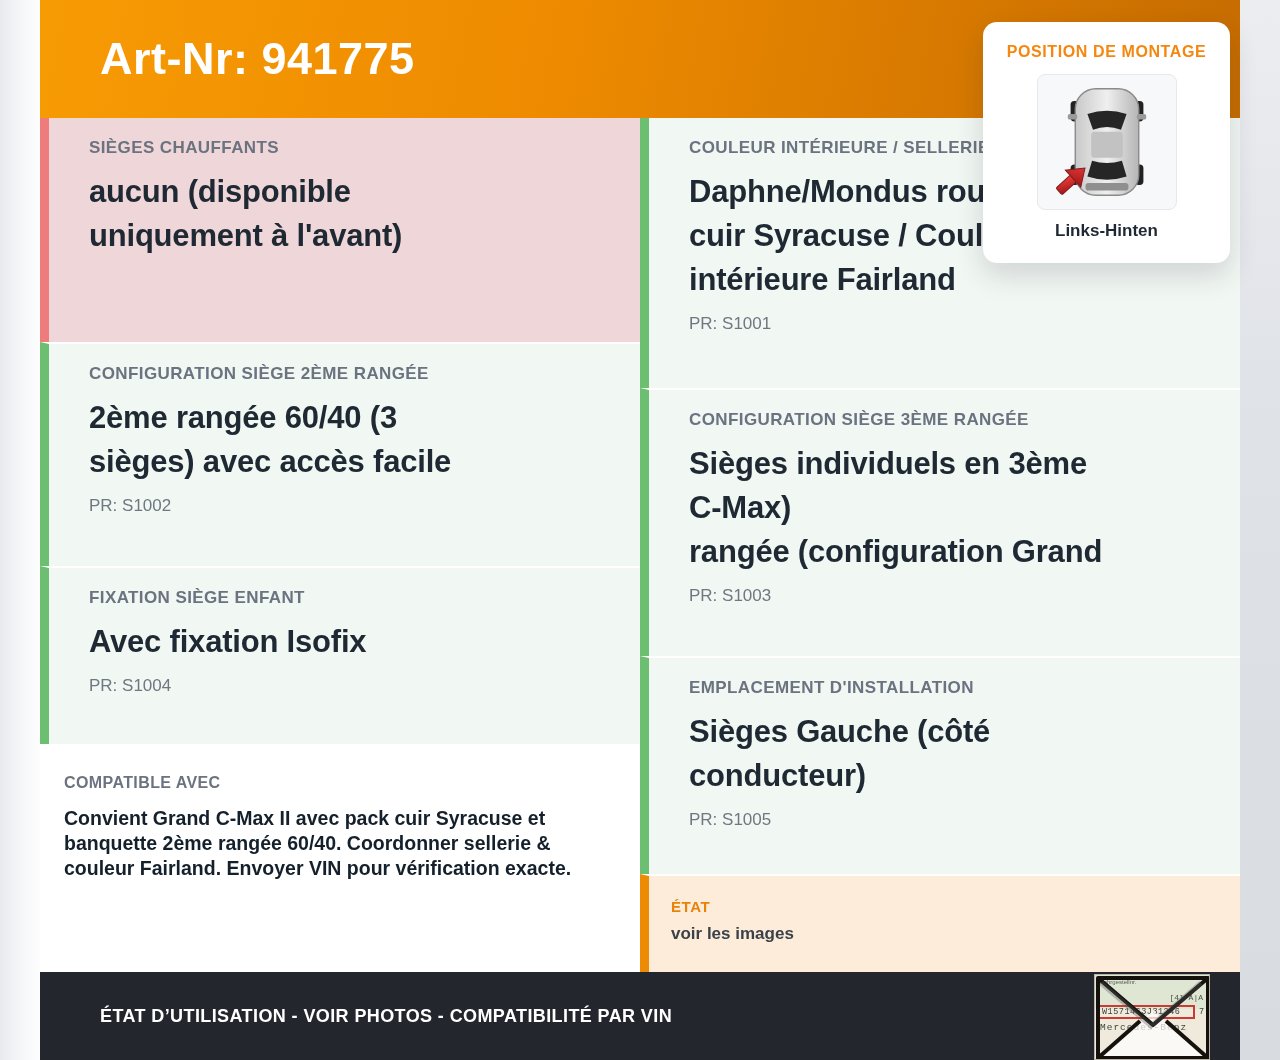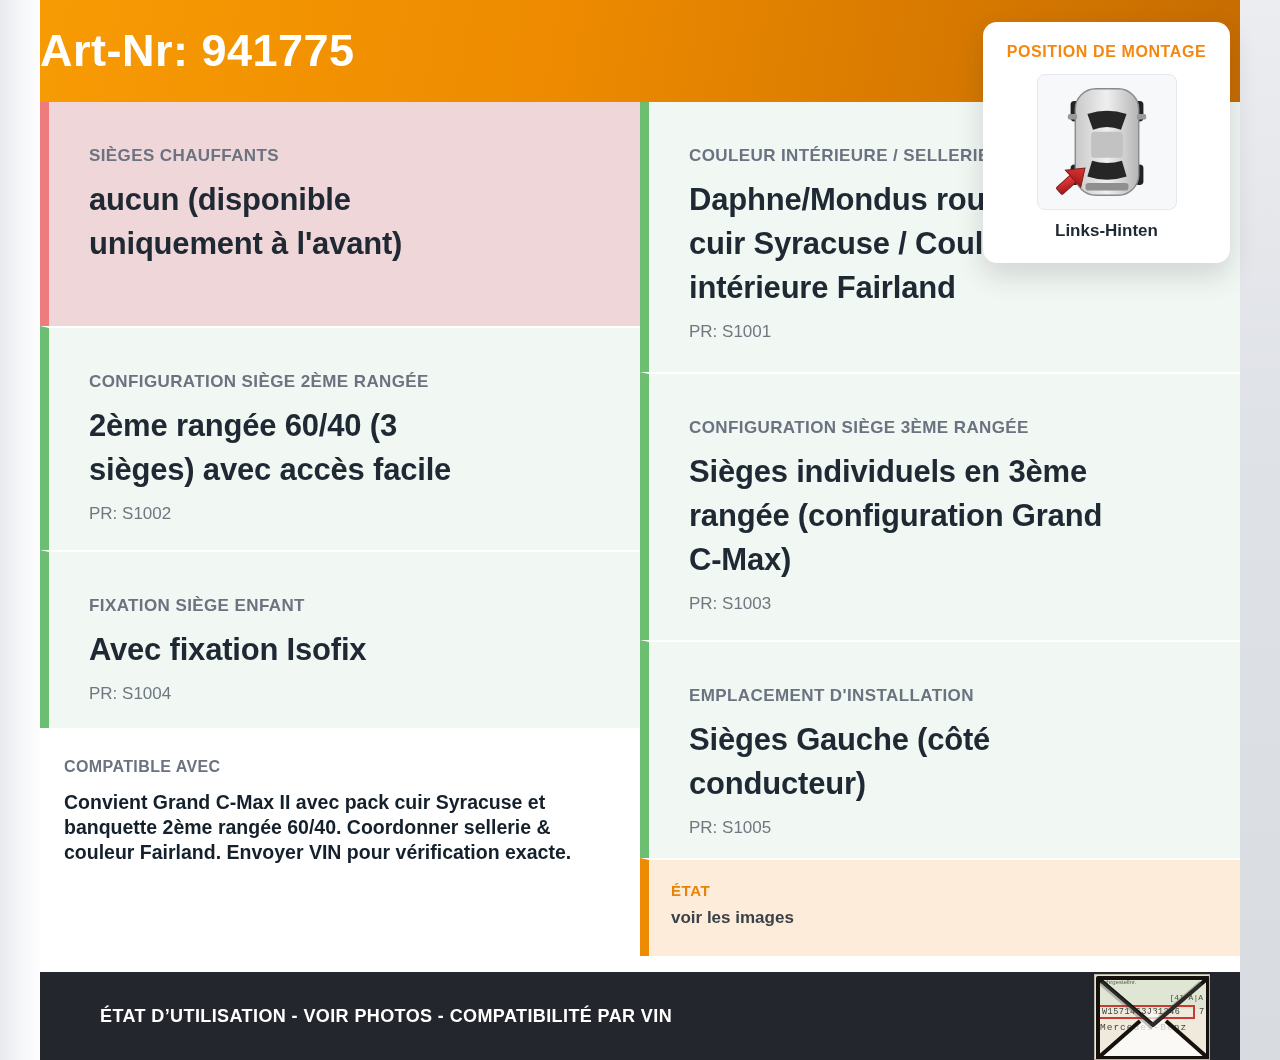--- a/index.html
+++ b/index.html
@@ -5,29 +5,29 @@
   * { margin:0; padding:0; box-sizing:border-box; }
   html,body { width:1280px; height:1060px; overflow:hidden; background:#fff;
               font-family:"Liberation Sans","DejaVu Sans",sans-serif; }
   .gutter { position:absolute; top:0; height:1060px; z-index:0; }
   .gutter-left  { left:0; width:40px; background:linear-gradient(90deg,#e8eaee 0%,#f6f7f9 55%,#fdfdfe 100%); }
   .gutter-right { left:1240px; width:40px; background:linear-gradient(180deg,#ecedf0 0%,#dfe2e7 40%,#d8dce1 100%); }
 
   .app { position:absolute; left:40px; top:0; width:1200px; height:1060px; background:#fff; }
 
   
-  .header { height:102px; background:linear-gradient(100deg,#f79b04 0%,#ee8b00 42%,#c66c01 100%);
-            display:flex; align-items:center; }
+  .header { height:118px; background:linear-gradient(100deg,#f79b04 0%,#ee8b00 42%,#c66c01 100%);
+            display:flex; align-items:center; padding-left:60px; }
   .header h1 { color:#fff; font-size:45px; font-weight:800; letter-spacing:.5px; }
 
   
   .columns { display:flex; width:1200px; }
   .col { width:600px; display:flex; flex-direction:column; }
 
-  .spec-card { border-left:9px solid transparent; padding:44px 36px 24px 40px; }
+  .spec-card { border-left:9px solid transparent; padding:20px 36px 24px 40px; }
   .spec-card + .spec-card, .etat-card, .compat-card { border-top:2px solid rgba(255,255,255,.92); }
   .card--red   { background:#efd6d8; border-left-color:#ee7c7c; }
   .card--green { background:#f1f7f2; border-left-color:#6cbe70; }
 
   .spec-label { font-size:17px; font-weight:700; color:#6b7280; letter-spacing:.4px; margin-bottom:12px; }
   .spec-value { font-size:31px; font-weight:700; color:#1f2933; line-height:1.42; letter-spacing:-.2px; }
   .spec-pr    { margin-top:12px; font-size:17px; color:#6f7780; }
 
   .h224{height:224px}.h178{height:178px}.h270{height:270px}.h268{height:268px}.h218{height:218px}
 
@@ -124,22 +124,22 @@
             <div>Daphne/Mondus rouge</div>
             <div>cuir Syracuse / Couleur</div>
             <div>intérieure Fairland</div>
           </div>
         <div class="spec-pr">PR: S1001</div>
       </div>
       <div class="spec-card card--green h268">
         <div class="spec-label">CONFIGURATION SIÈGE 3ÈME RANGÉE</div>
         <div class="spec-value">
             <div>Sièges individuels en 3ème</div>
+            <div>C-Max)</div>
             <div>rangée (configuration Grand</div>
-            <div>C-Max)</div>
           </div>
         <div class="spec-pr">PR: S1003</div>
       </div>
       <div class="spec-card card--green h218">
         <div class="spec-label">EMPLACEMENT D'INSTALLATION</div>
         <div class="spec-value">
             <div>Sièges Gauche (côté</div>
             <div>conducteur)</div>
           </div>
         <div class="spec-pr">PR: S1005</div>

